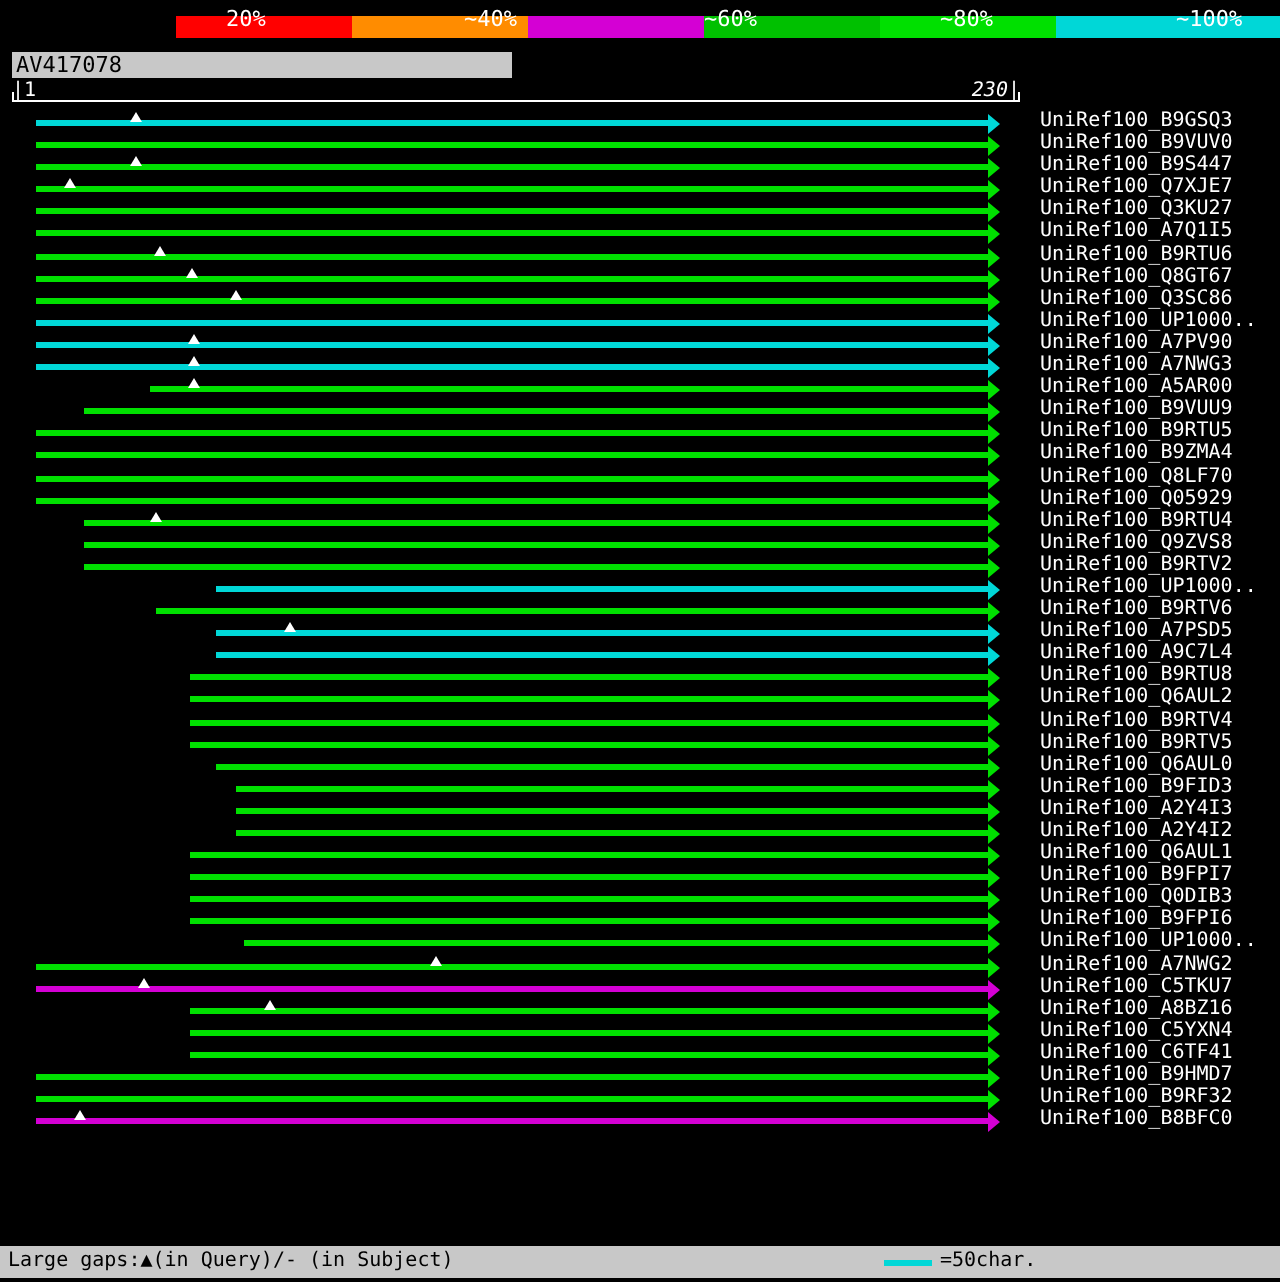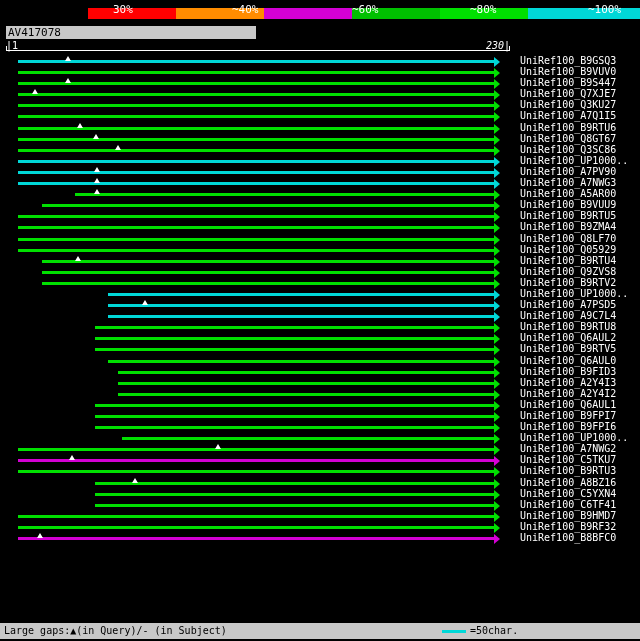--- a/index.html
+++ b/index.html
@@ -44,21 +44,21 @@
 <div id="app">
 
   <div id="legend">
       <div class="legseg" style="left: 0px; width: 88px; background: rgb(0, 0, 0);"></div>
       <div class="legseg" style="left: 88px; width: 88px; background: rgb(255, 0, 0);"></div>
       <div class="legseg" style="left: 176px; width: 88px; background: rgb(255, 140, 0);"></div>
       <div class="legseg" style="left: 264px; width: 88px; background: rgb(212, 0, 212);"></div>
       <div class="legseg" style="left: 352px; width: 88px; background: rgb(0, 192, 0);"></div>
       <div class="legseg" style="left: 440px; width: 88px; background: rgb(0, 224, 0);"></div>
       <div class="legseg" style="left: 528px; width: 112px; background: rgb(0, 215, 215);"></div>
-      <div class="leglab" style="left: 113px;">30%</div>
+      <div class="leglab" style="left: 113px;">20%</div>
       <div class="leglab" style="left: 232px;">~40%</div>
       <div class="leglab" style="left: 352px;">~60%</div>
       <div class="leglab" style="left: 470px;">~80%</div>
       <div class="leglab" style="left: 588px;">~100%</div>
     </div>
 
   <div id="qhead">AV417078</div>
 
   <div id="ruler">
     <div class="tickline"></div>
@@ -183,20 +183,25 @@
         <div class="bar" style="left: 42px; width: 452px; background: rgb(0, 224, 0);"></div>
         <div class="arrow" style="left: 494px; border-left: 6px solid rgb(0, 224, 0);"></div>
         <div class="label">UniRef100_B9RTV2</div>
       </div>
       <div class="row">
         <div class="bar" style="left: 108px; width: 386px; background: rgb(0, 215, 215);"></div>
         <div class="arrow" style="left: 494px; border-left: 6px solid rgb(0, 215, 215);"></div>
         <div class="label">UniRef100_UP1000..</div>
       </div>
       <div class="row">
+        <div class="bar" style="left: 78px; width: 416px; background: rgb(0, 224, 0);"></div>
+        <div class="arrow" style="left: 494px; border-left: 6px solid rgb(0, 224, 0);"></div>
+        <div class="label">UniRef100_B9RTV6</div>
+      </div>
+      <div class="row">
         <div class="bar" style="left: 108px; width: 386px; background: rgb(0, 215, 215);"></div>
         <div class="arrow" style="left: 494px; border-left: 6px solid rgb(0, 215, 215);"></div>
         <div class="gapmark" style="left: 142px;"></div>
         <div class="label">UniRef100_A7PSD5</div>
       </div>
       <div class="row">
         <div class="bar" style="left: 108px; width: 386px; background: rgb(0, 215, 215);"></div>
         <div class="arrow" style="left: 494px; border-left: 6px solid rgb(0, 215, 215);"></div>
         <div class="label">UniRef100_A9C7L4</div>
       </div>
@@ -206,20 +211,25 @@
         <div class="label">UniRef100_B9RTU8</div>
       </div>
       <div class="row">
         <div class="bar" style="left: 95px; width: 399px; background: rgb(0, 224, 0);"></div>
         <div class="arrow" style="left: 494px; border-left: 6px solid rgb(0, 224, 0);"></div>
         <div class="label">UniRef100_Q6AUL2</div>
       </div>
       <div class="row">
         <div class="bar" style="left: 95px; width: 399px; background: rgb(0, 224, 0);"></div>
         <div class="arrow" style="left: 494px; border-left: 6px solid rgb(0, 224, 0);"></div>
+        <div class="label">UniRef100_B9RTV4</div>
+      </div>
+      <div class="row">
+        <div class="bar" style="left: 95px; width: 399px; background: rgb(0, 224, 0);"></div>
+        <div class="arrow" style="left: 494px; border-left: 6px solid rgb(0, 224, 0);"></div>
         <div class="label">UniRef100_B9RTV5</div>
       </div>
       <div class="row">
         <div class="bar" style="left: 108px; width: 386px; background: rgb(0, 224, 0);"></div>
         <div class="arrow" style="left: 494px; border-left: 6px solid rgb(0, 224, 0);"></div>
         <div class="label">UniRef100_Q6AUL0</div>
       </div>
       <div class="row">
         <div class="bar" style="left: 118px; width: 376px; background: rgb(0, 224, 0);"></div>
         <div class="arrow" style="left: 494px; border-left: 6px solid rgb(0, 224, 0);"></div>
@@ -237,20 +247,25 @@
       </div>
       <div class="row">
         <div class="bar" style="left: 95px; width: 399px; background: rgb(0, 224, 0);"></div>
         <div class="arrow" style="left: 494px; border-left: 6px solid rgb(0, 224, 0);"></div>
         <div class="label">UniRef100_Q6AUL1</div>
       </div>
       <div class="row">
         <div class="bar" style="left: 95px; width: 399px; background: rgb(0, 224, 0);"></div>
         <div class="arrow" style="left: 494px; border-left: 6px solid rgb(0, 224, 0);"></div>
         <div class="label">UniRef100_B9FPI7</div>
+      </div>
+      <div class="row">
+        <div class="bar" style="left: 95px; width: 399px; background: rgb(0, 224, 0);"></div>
+        <div class="arrow" style="left: 494px; border-left: 6px solid rgb(0, 224, 0);"></div>
+        <div class="label">UniRef100_Q0DIB3</div>
       </div>
       <div class="row">
         <div class="bar" style="left: 95px; width: 399px; background: rgb(0, 224, 0);"></div>
         <div class="arrow" style="left: 494px; border-left: 6px solid rgb(0, 224, 0);"></div>
         <div class="label">UniRef100_B9FPI6</div>
       </div>
       <div class="row">
         <div class="bar" style="left: 122px; width: 372px; background: rgb(0, 224, 0);"></div>
         <div class="arrow" style="left: 494px; border-left: 6px solid rgb(0, 224, 0);"></div>
         <div class="label">UniRef100_UP1000..</div>
@@ -259,25 +274,20 @@
         <div class="bar" style="left: 18px; width: 476px; background: rgb(0, 224, 0);"></div>
         <div class="arrow" style="left: 494px; border-left: 6px solid rgb(0, 224, 0);"></div>
         <div class="gapmark" style="left: 215px;"></div>
         <div class="label">UniRef100_A7NWG2</div>
       </div>
       <div class="row">
         <div class="bar" style="left: 18px; width: 476px; background: rgb(212, 0, 212);"></div>
         <div class="arrow" style="left: 494px; border-left: 6px solid rgb(212, 0, 212);"></div>
         <div class="gapmark" style="left: 69px;"></div>
         <div class="label">UniRef100_C5TKU7</div>
-      </div>
-      <div class="row">
-        <div class="bar" style="left: 18px; width: 476px; background: rgb(0, 224, 0);"></div>
-        <div class="arrow" style="left: 494px; border-left: 6px solid rgb(0, 224, 0);"></div>
-        <div class="label">UniRef100_B9RTU3</div>
       </div>
       <div class="row">
         <div class="bar" style="left: 95px; width: 399px; background: rgb(0, 224, 0);"></div>
         <div class="arrow" style="left: 494px; border-left: 6px solid rgb(0, 224, 0);"></div>
         <div class="gapmark" style="left: 132px;"></div>
         <div class="label">UniRef100_A8BZ16</div>
       </div>
       <div class="row">
         <div class="bar" style="left: 95px; width: 399px; background: rgb(0, 224, 0);"></div>
         <div class="arrow" style="left: 494px; border-left: 6px solid rgb(0, 224, 0);"></div>

